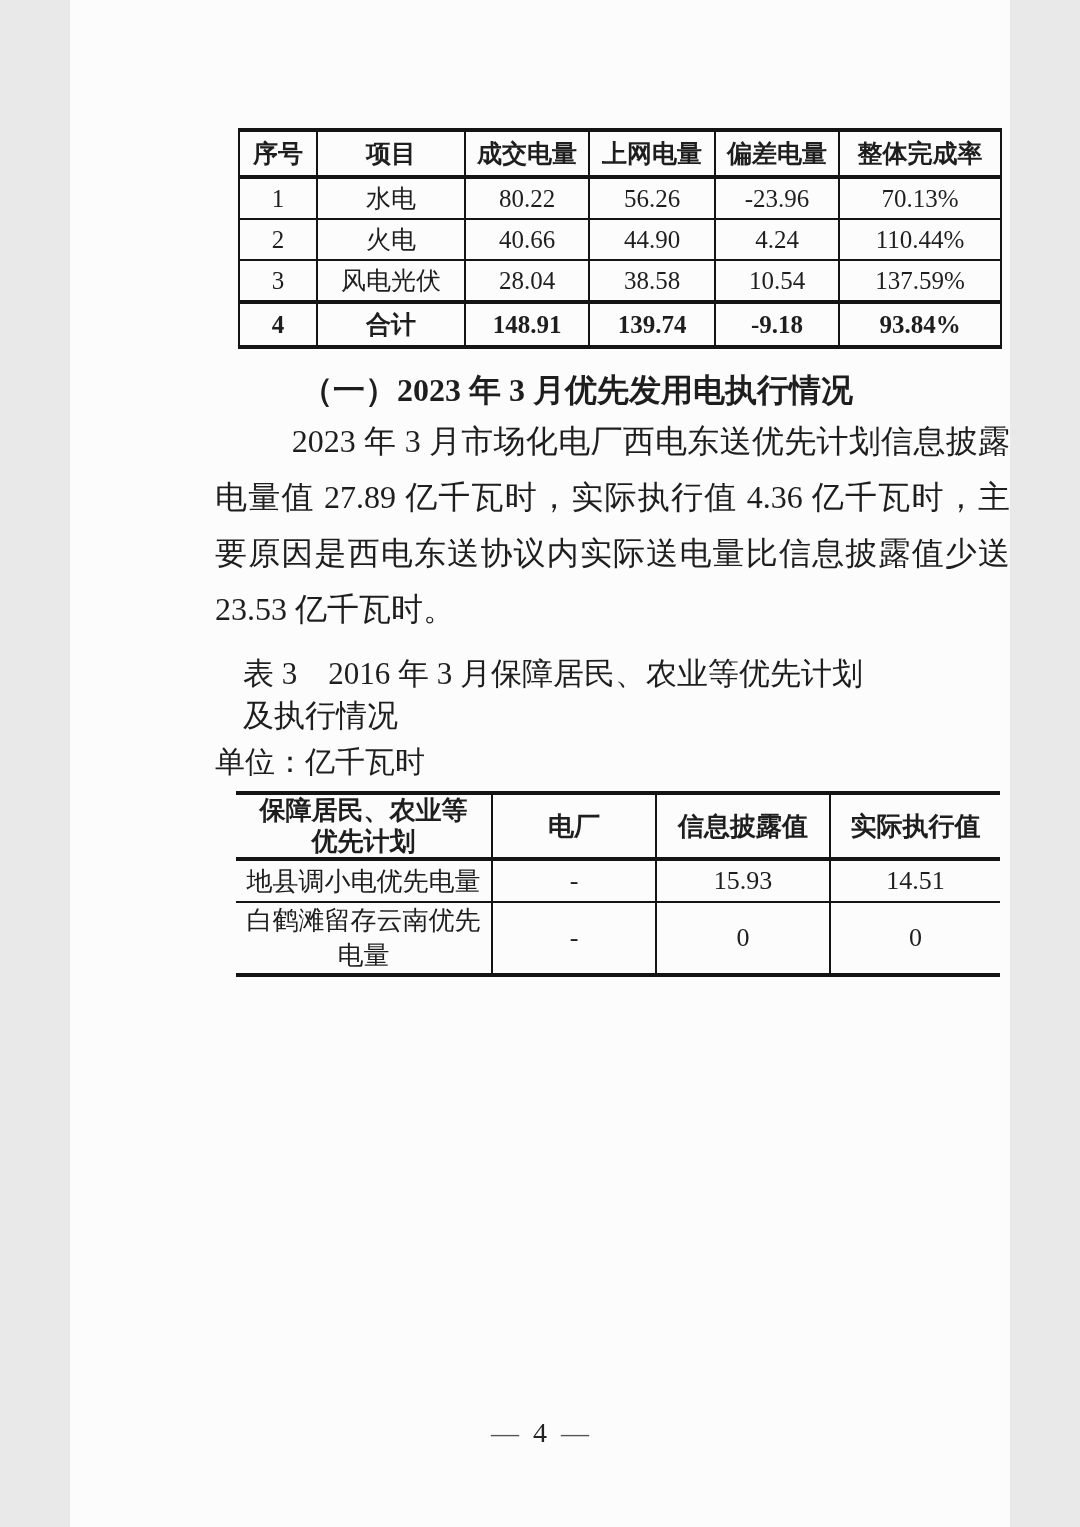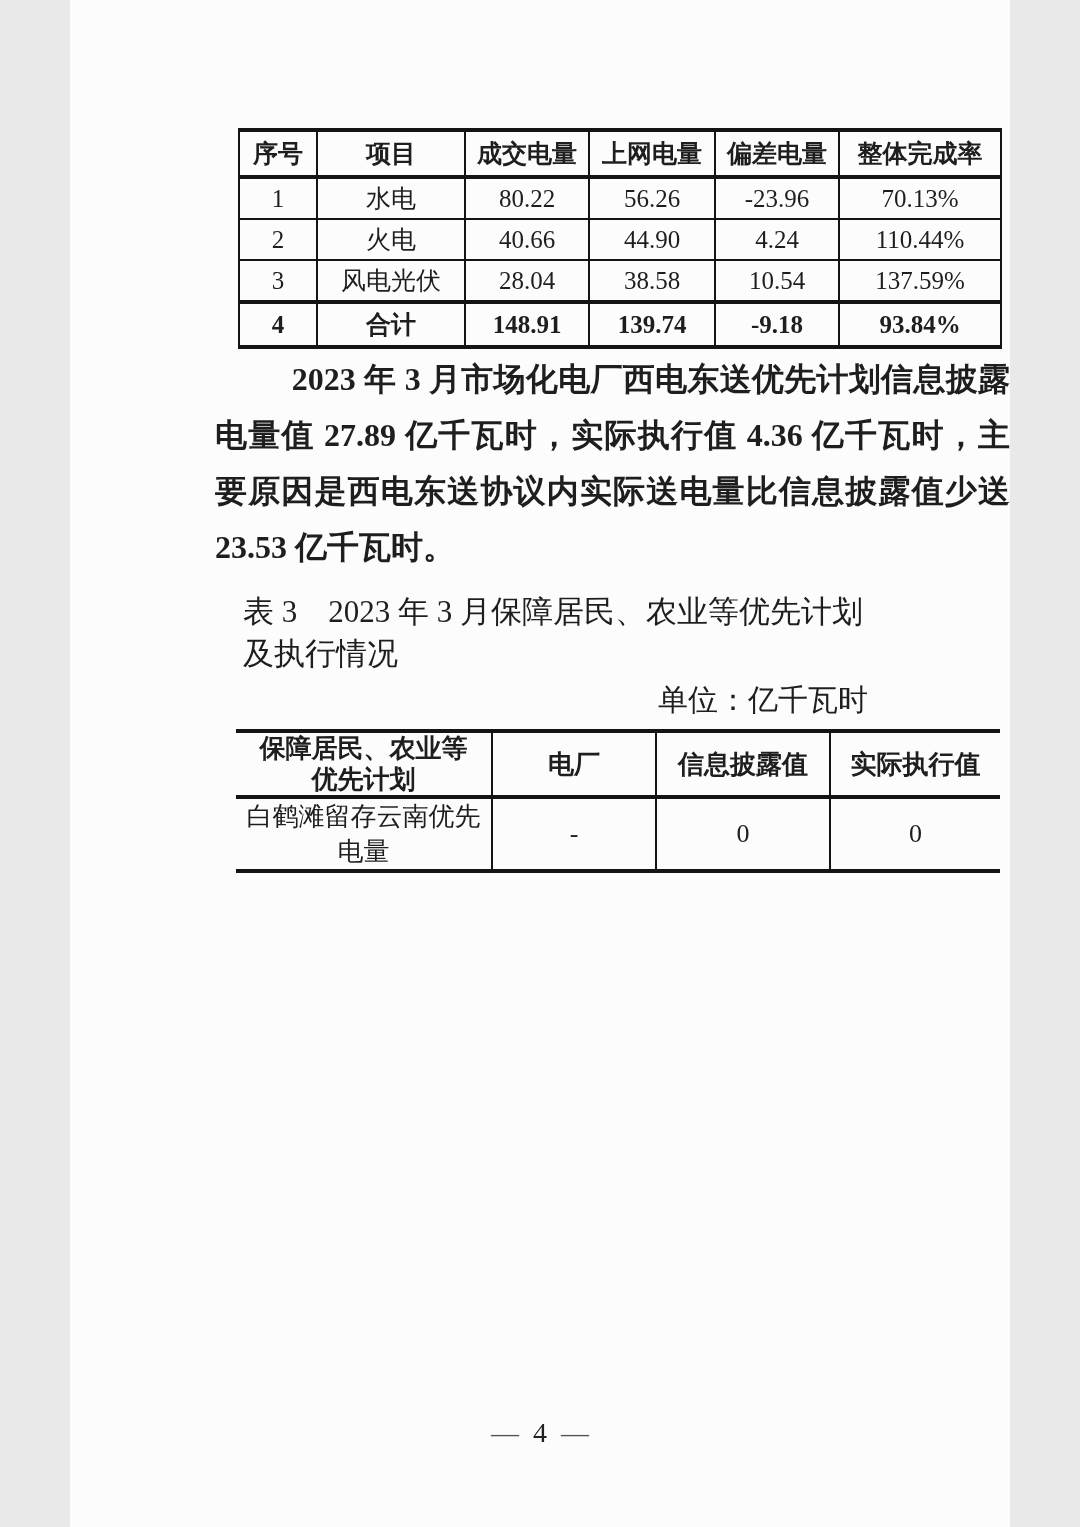--- a/index.html
+++ b/index.html
@@ -54,33 +54,32 @@
     text-indent: 86px;
   }
   .para {
     width: 795px;
     margin: 16px 140px 0 145px;
     font-size: 32px;
     line-height: 56px;
     text-align: justify;
     text-indent: 2.4em;
   }
-  .para.second { margin-top: 2px; font-weight: bold; }
+  .para.second { margin-top: 2px; }
 
   .table-caption {
     margin: 16px 140px 0 145px;
     font-size: 31px;
     line-height: 42px;
     padding-left: 28px;
   }
   .unit-note {
     margin: 4px 142px 0 145px;
     font-size: 30px;
     line-height: 42px;
-    text-align: right;
   }
 
   
   .t2 {
     margin: 8px 0 0 166px;
     width: 764px;
     font-size: 26px;
     border-top: 4px solid #141414;
     border-bottom: 4px solid #141414;
   }
@@ -160,24 +159,25 @@
         <td>4</td>
         <td>合计</td>
         <td>148.91</td>
         <td>139.74</td>
         <td>-9.18</td>
         <td>93.84%</td>
       </tr>
     </tbody>
   </table>
 
+  <div class="subsection-heading">（一）2023 年 3 月优先发用电执行情况</div>
 
   <p class="para second">2023 年 3 月市场化电厂西电东送优先计划信息披露电量值 27.89 亿千瓦时，实际执行值 4.36 亿千瓦时，主要原因是西电东送协议内实际送电量比信息披露值少送 23.53 亿千瓦时。</p>
 
-  <div class="table-caption">表 3　2023 年 3 月保障居民、农业等优先计划及执行情况</div>
+  <div class="table-caption">表 3　2016 年 3 月保障居民、农业等优先计划及执行情况</div>
   <div class="unit-note">单位：亿千瓦时</div>
 
   <table class="t2">
     <colgroup>
       <col style="width:256px">
         <col style="width:164px">
         <col style="width:174px">
         <col style="width:170px">
     </colgroup>
     <thead>
@@ -186,20 +186,26 @@
           <span>保障居民、农业等</span><br>
           <span>优先计划</span>
         </th>
         <th>电厂</th>
         <th>信息披露值</th>
         <th>实际执行值</th>
       </tr>
     </thead>
     <tbody>
       <tr>
+        <td>地县调小电优先电量</td>
+        <td>-</td>
+        <td>15.93</td>
+        <td>14.51</td>
+      </tr>
+      <tr>
         <td>白鹤滩留存云南优先电量</td>
         <td>-</td>
         <td>0</td>
         <td>0</td>
       </tr>
 
     </tbody>
   </table>
 
   <div class="footer">

